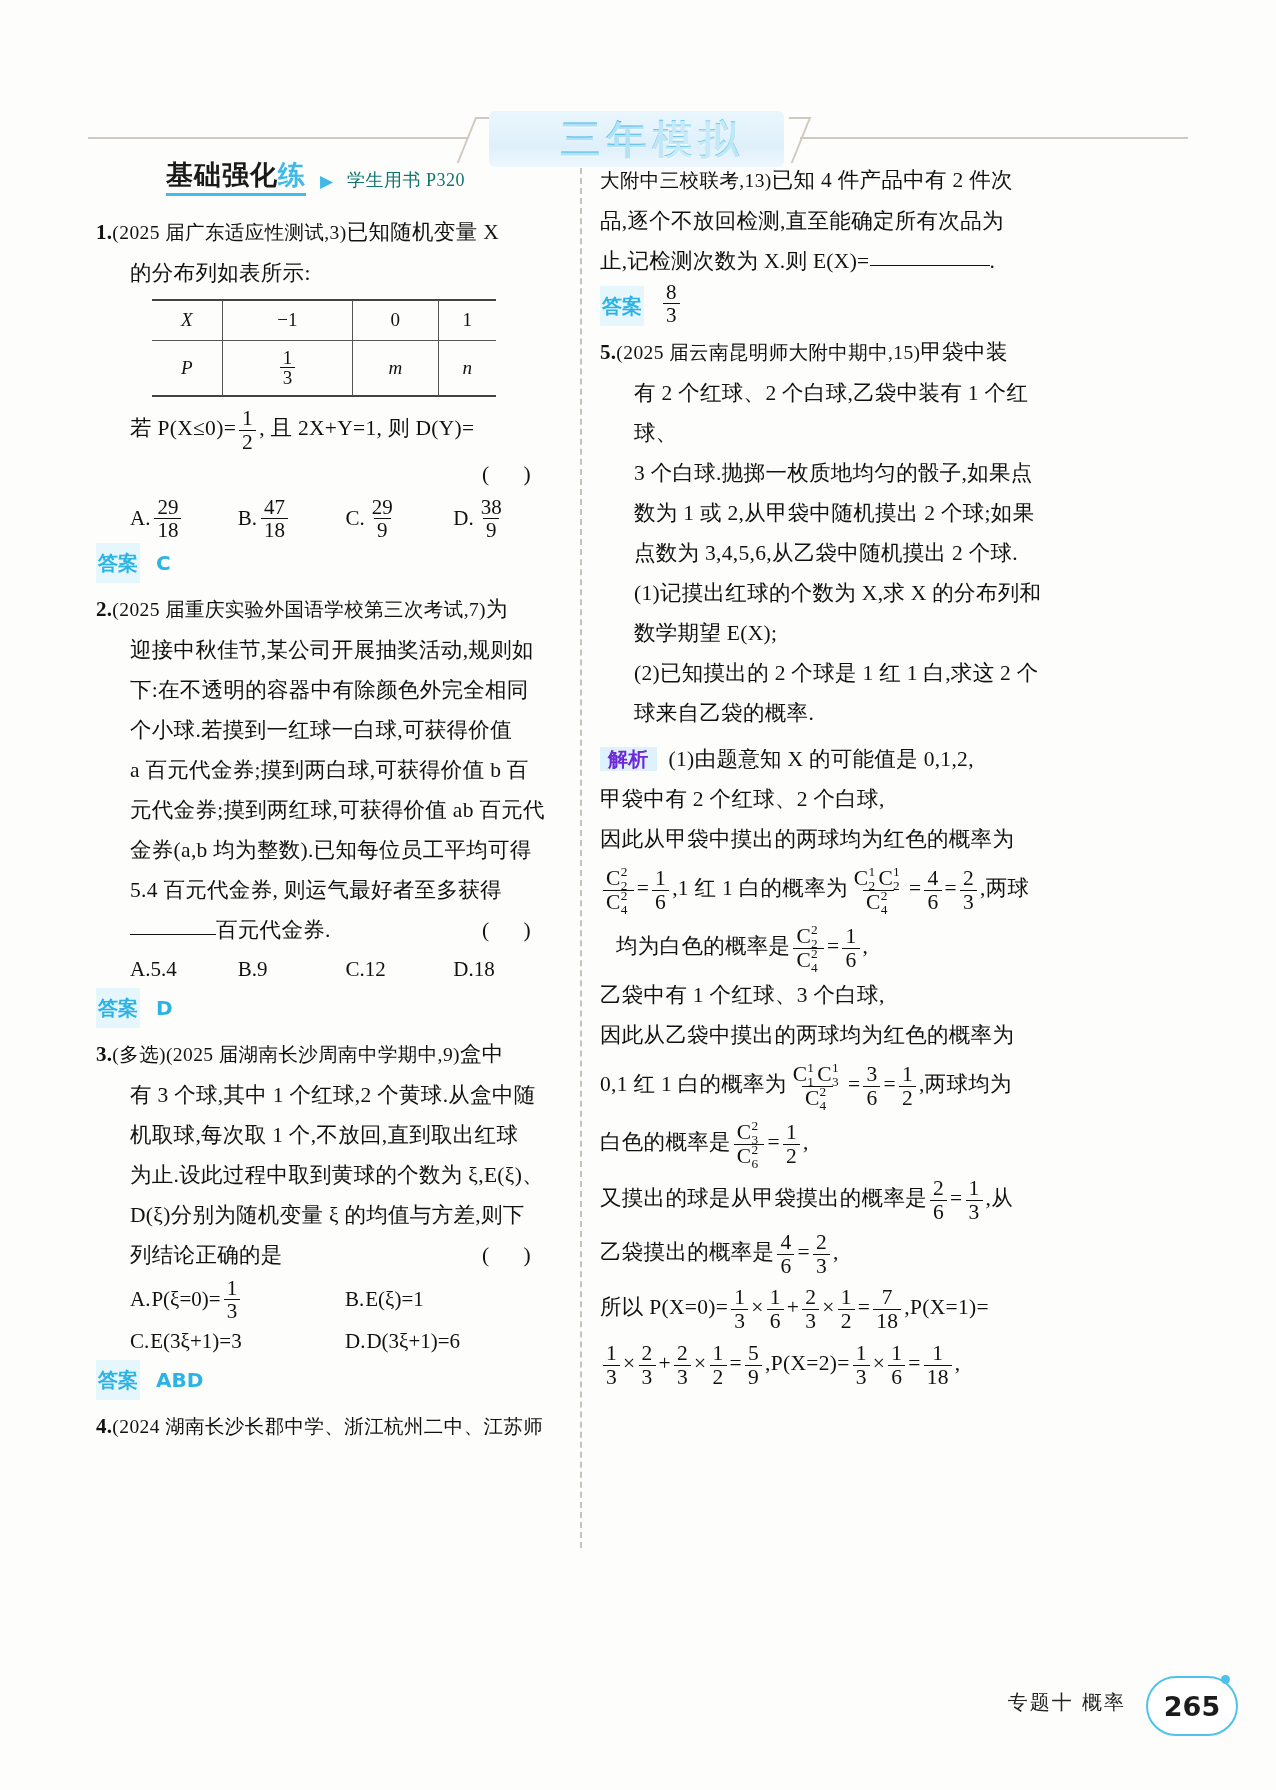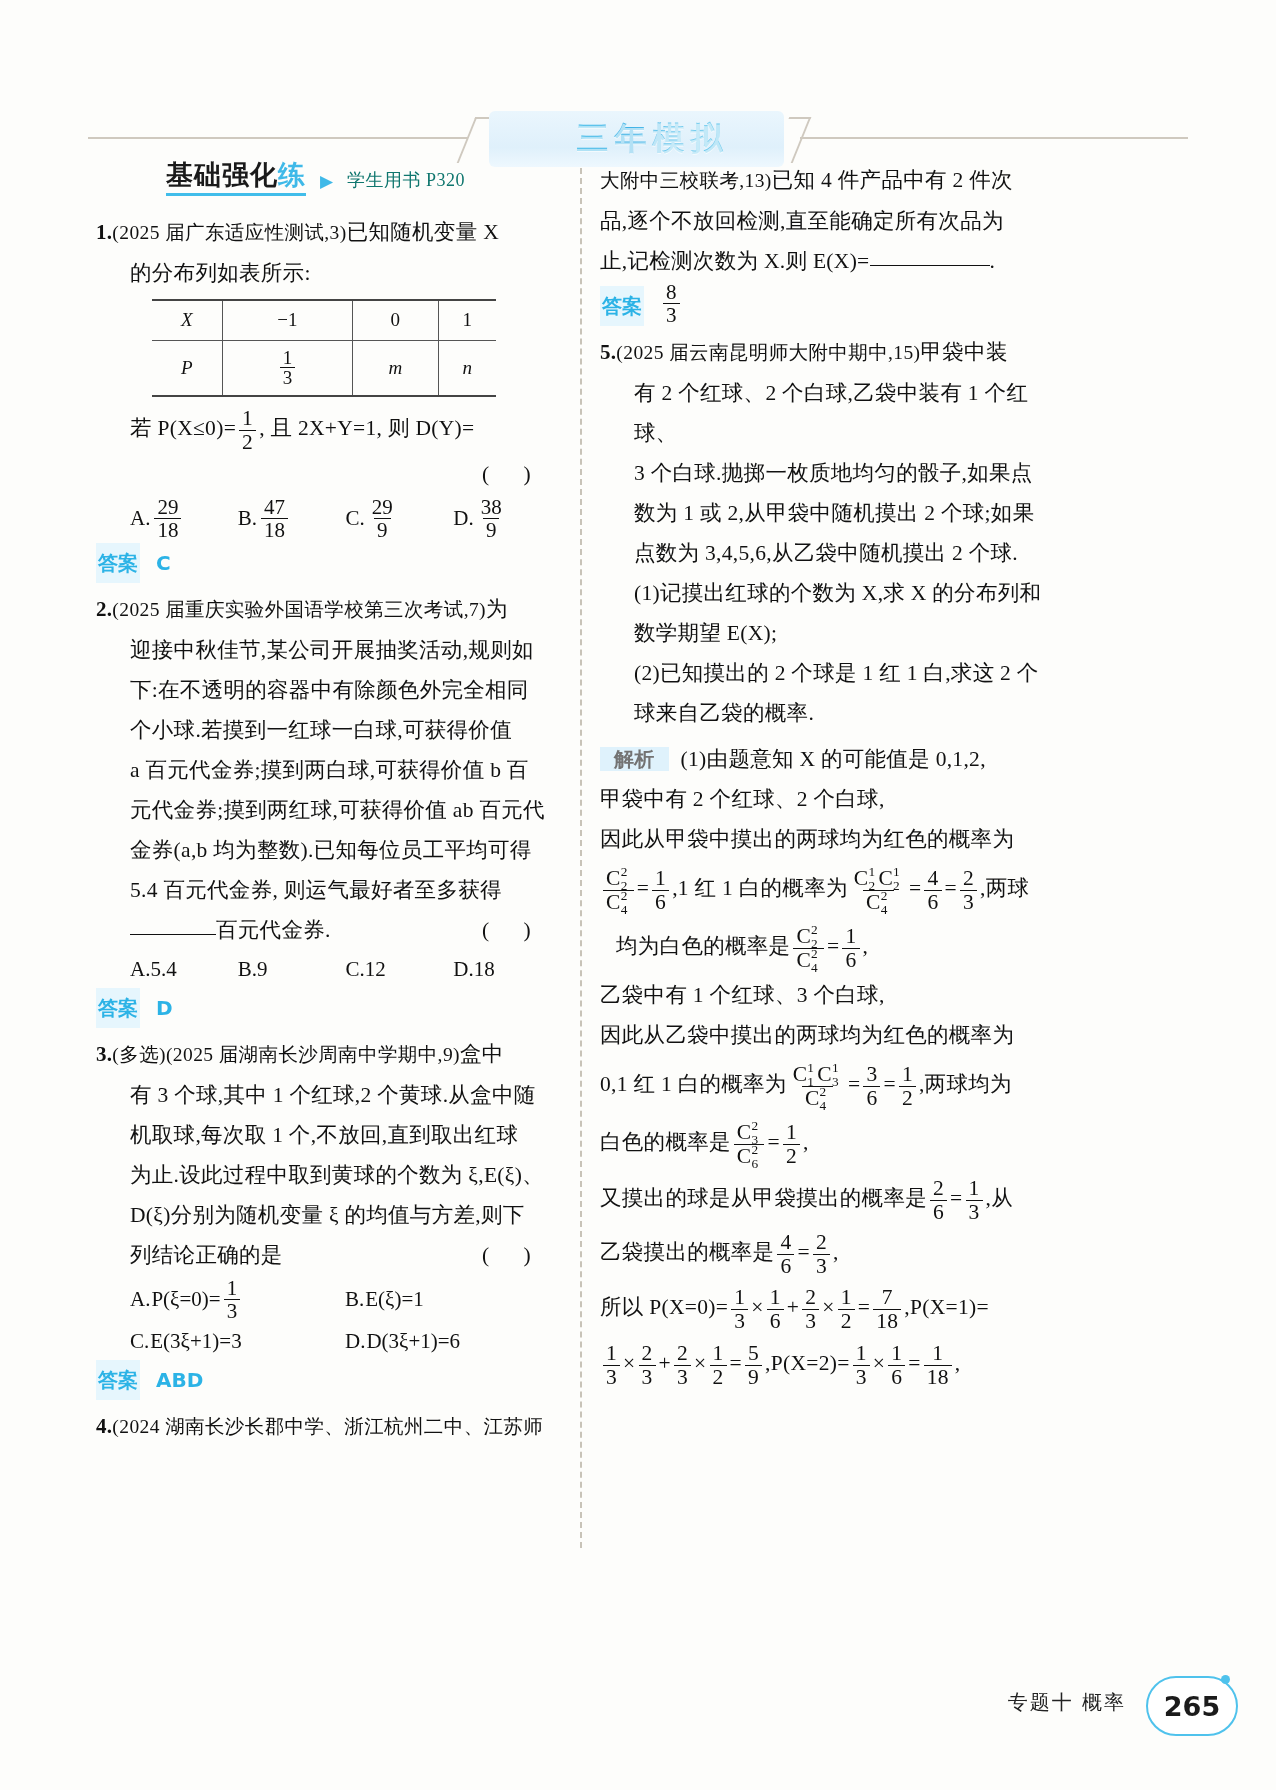--- a/index.html
+++ b/index.html
@@ -28,21 +28,21 @@
     transform:skewX(-22deg);
   }
   .band-chevron.l { left:466px; border-right:none; }
   .band-chevron.r { left:780px; transform:skewX(-22deg) scaleX(-1); }
   #banner-title {
     position:absolute; left:489px; top:16px; width:295px; height:56px;
     background:linear-gradient(180deg,#eaf6fd 0%, #dff0fb 65%, #eef8fe 100%);
     border-radius:6px;
     display:flex; align-items:center; justify-content:center;
     font-family:"DejaVu Sans", sans-serif;
-    font-weight:bold; font-size:32px; letter-spacing:6px;
+    font-weight:bold; font-size:40px; letter-spacing:6px;
     background-clip:padding-box;
     padding-left:32px;
   }
   #banner-title span {
     background:linear-gradient(100deg,#35b7e8 0%, #3fb2e6 35%, #7fd0ef 70%, #4cbde9 100%);
     -webkit-background-clip:text; background-clip:text;
     color:transparent;
     text-shadow:0 1px 0 rgba(255,255,255,.6);
   }
 
@@ -97,22 +97,22 @@
   
   .ans-row { font-size:21px; line-height:40px; display:flex; align-items:flex-end; gap:16px; }
   .ans-tag {
     font-family:"DejaVu Sans", sans-serif;
     font-weight:bold; color:#2cb3e6; font-size:20px;
     background:#e6f6fd; padding:0 2px;
   }
   .ans-val { font-family:"DejaVu Sans", sans-serif; font-weight:bold; color:#2cb3e6; font-size:20px; }
   .sol-tag {
     font-family:"DejaVu Sans", sans-serif;
-    font-weight:bold; color:#737373; font-size:20px;
-    background:#dff2fc; padding:0 14px; margin-right:12px;
+    font-weight:bold; color:#6d28d9; font-size:20px;
+    background:#dff2fc; padding:0 8px; margin-right:12px;
   }
 
   
   .dist-table {
     border-collapse:collapse; margin:6px 0 10px 56px; width:344px;
     font-size:19px;
   }
   .dist-table td {
     text-align:center; padding:7px 0; height:40px;
     border-right:1px solid #555;

